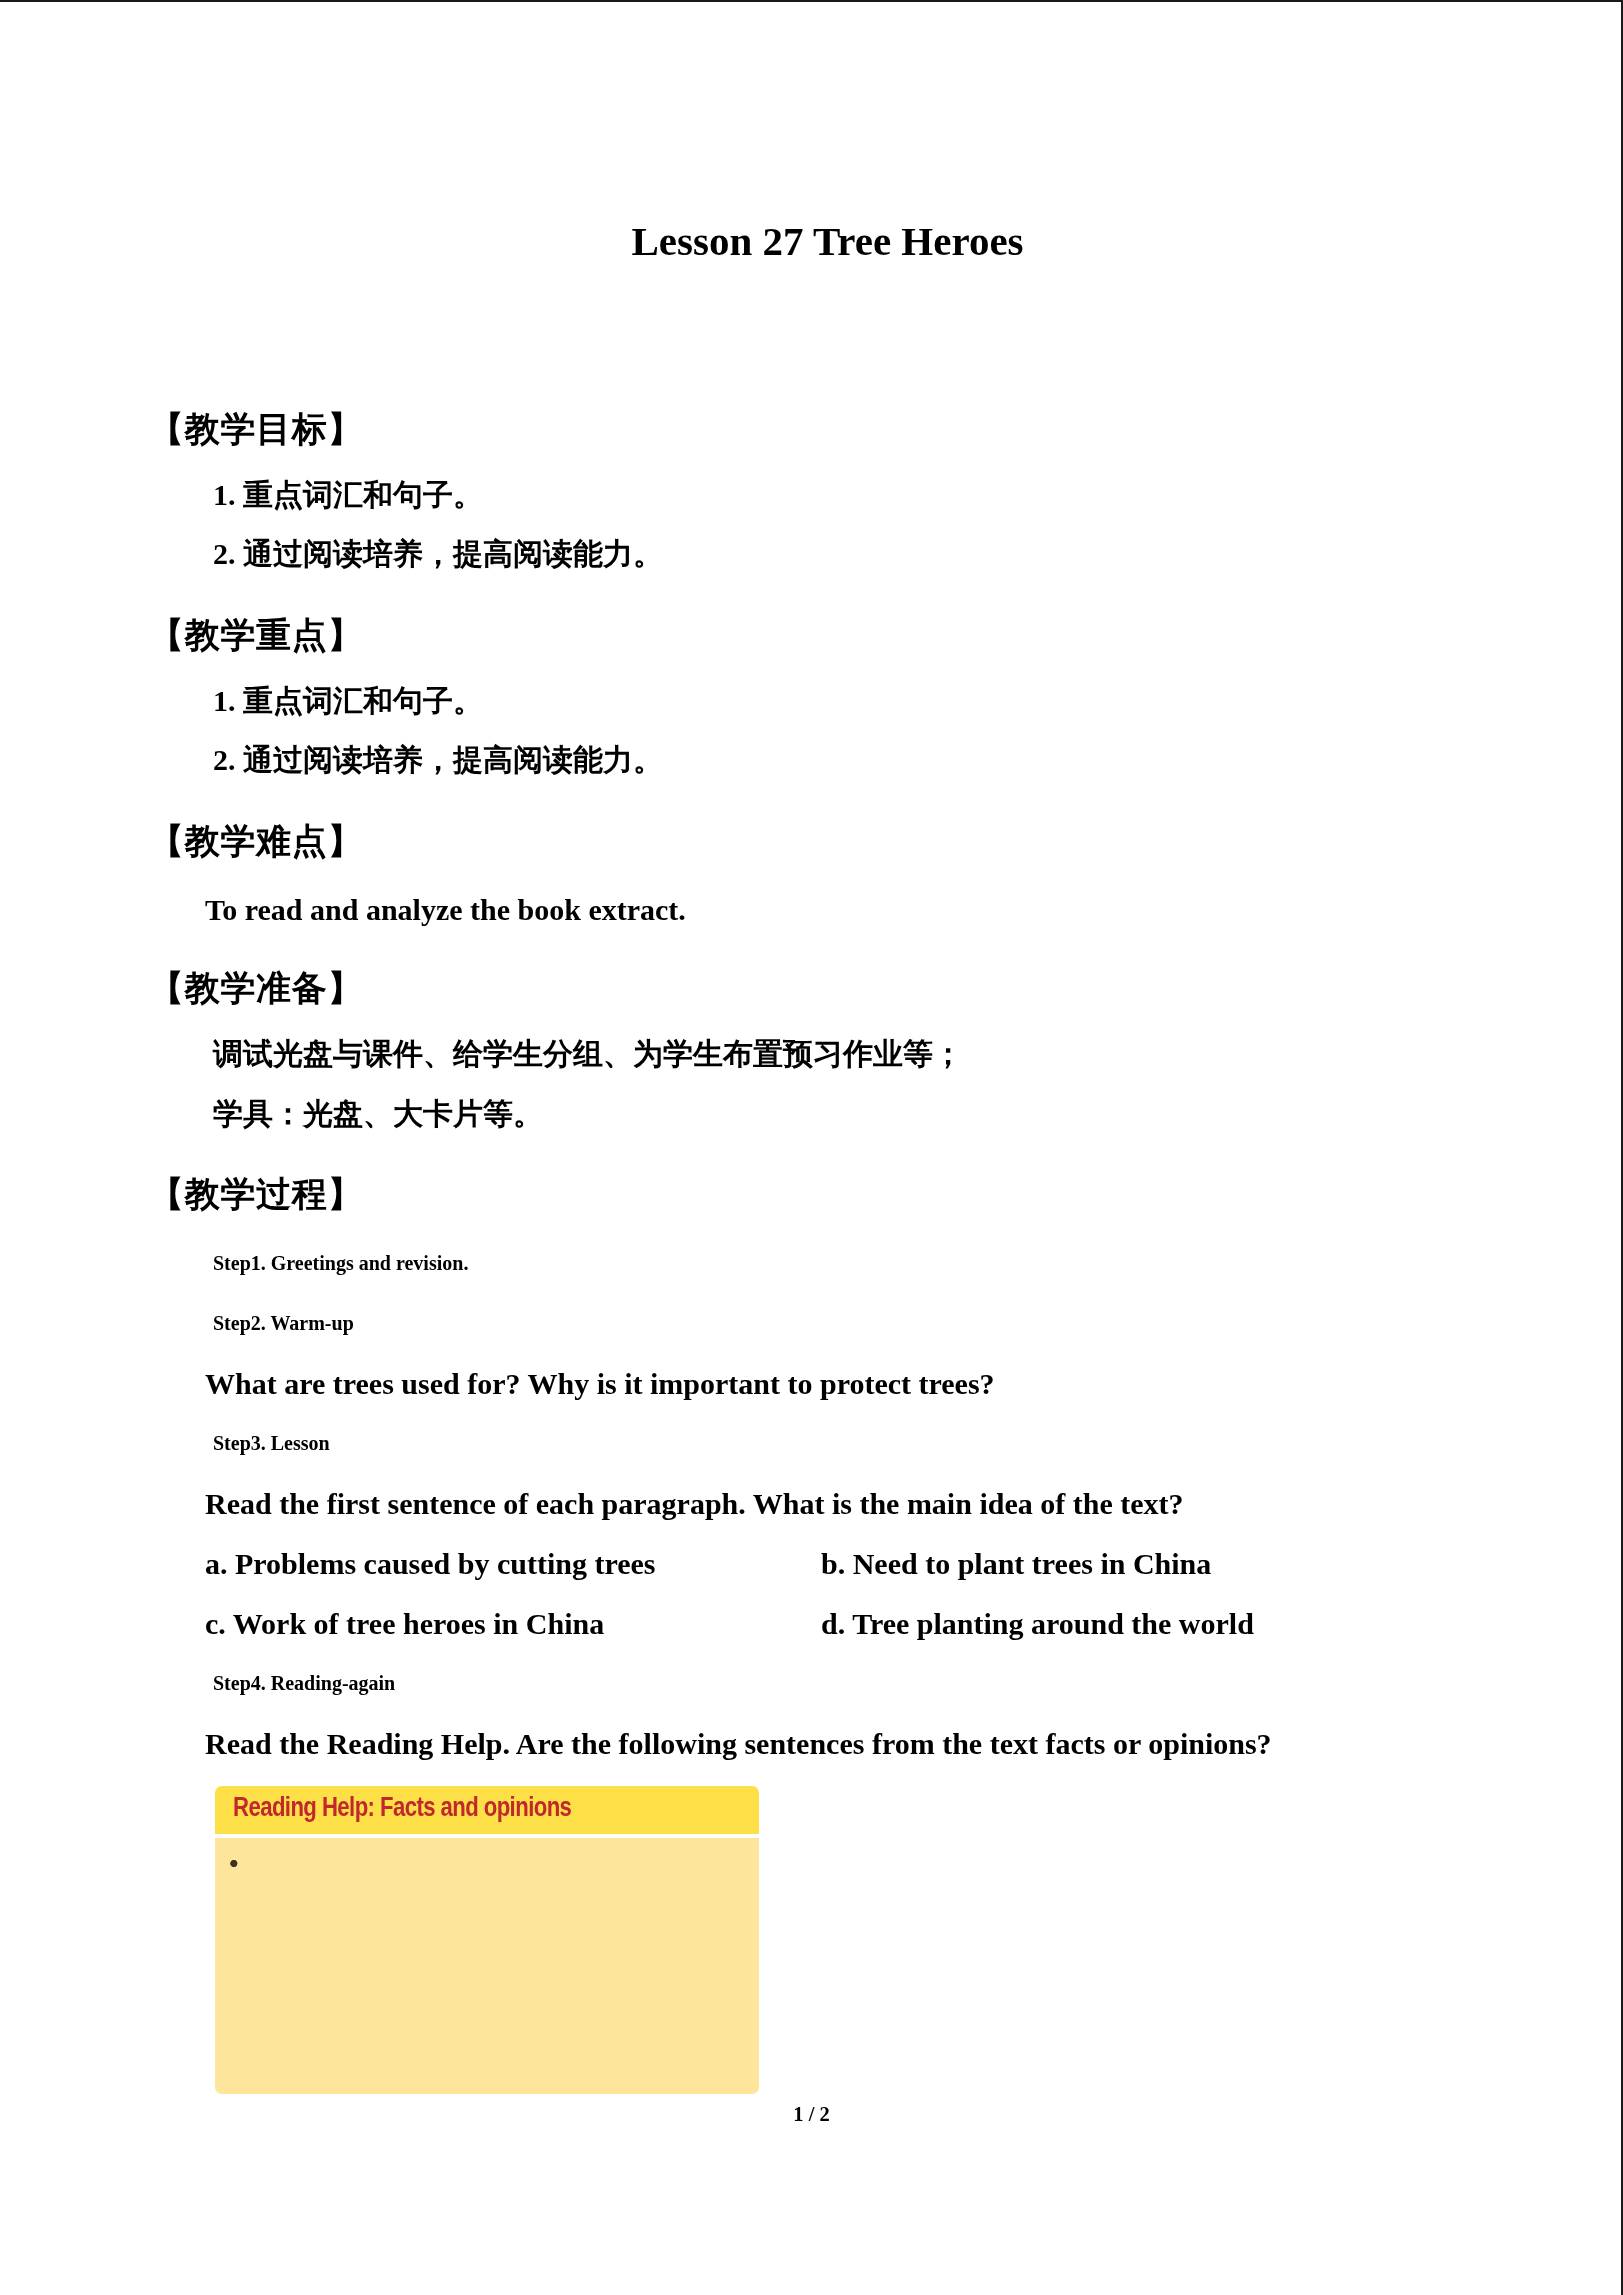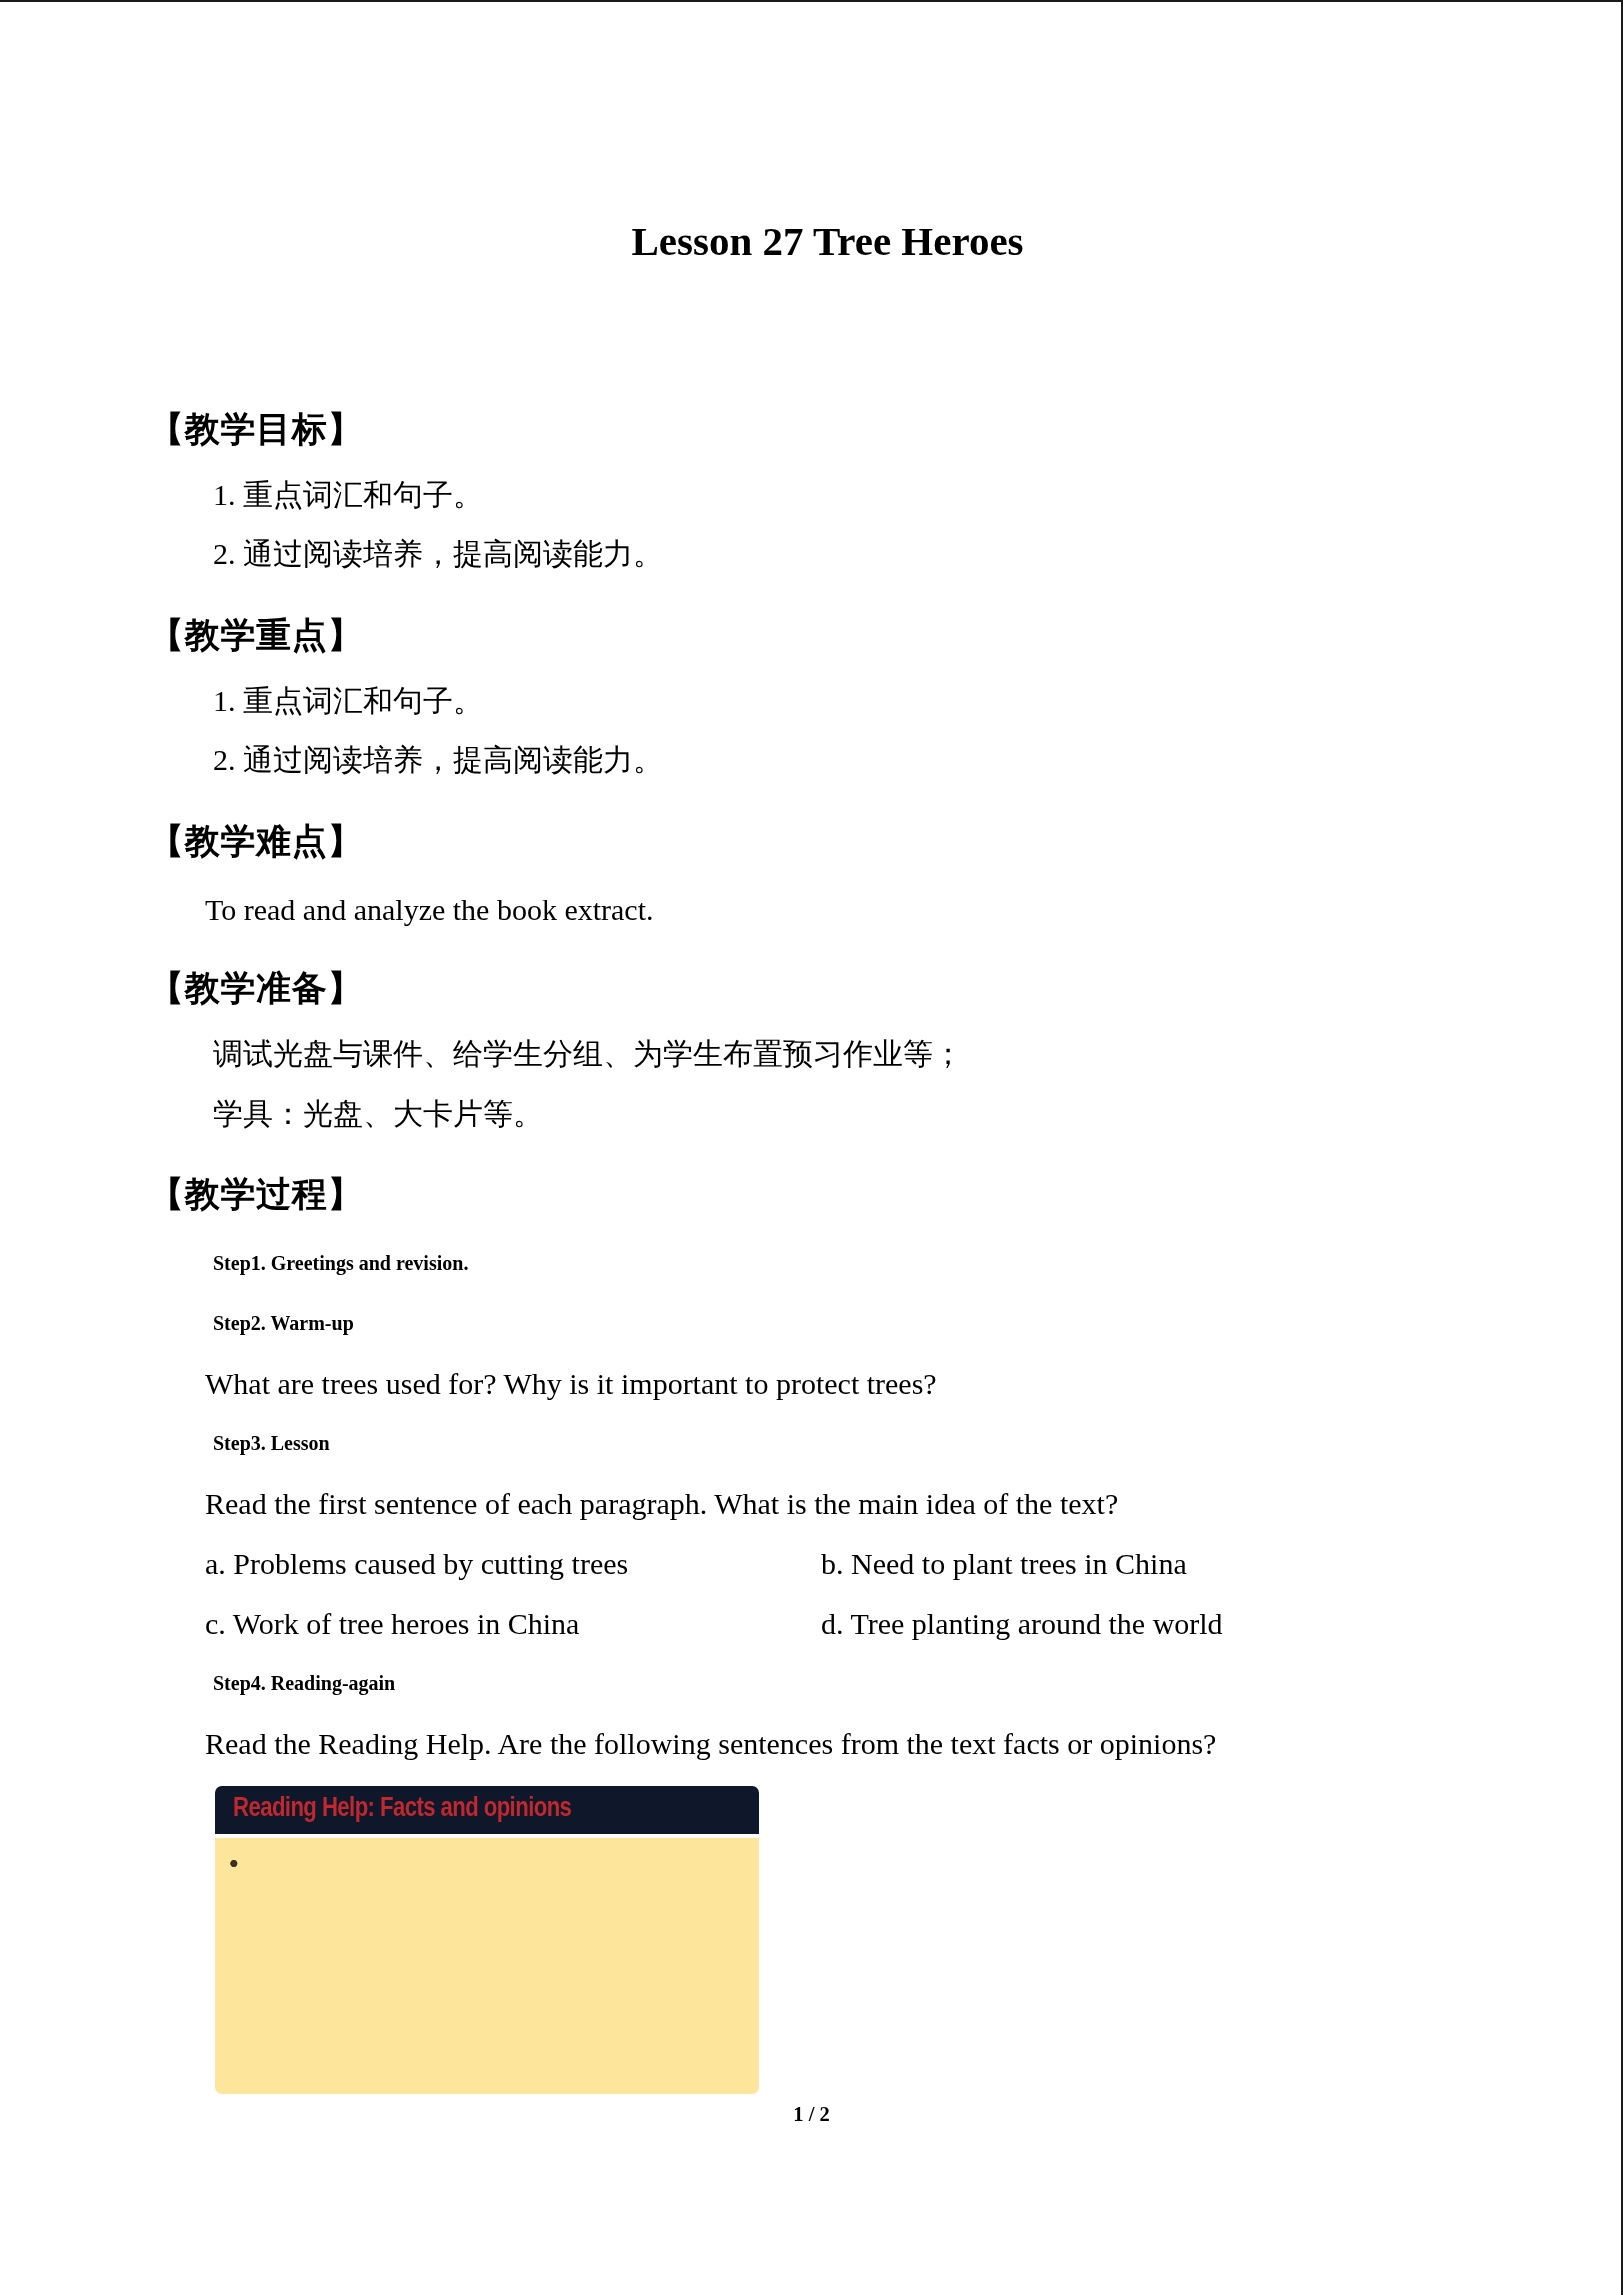--- a/index.html
+++ b/index.html
@@ -1,31 +1,31 @@
 <!DOCTYPE html>
 <html style="font-size:11px"><head>
 <meta charset="utf-8">
 <style>
   html, body { margin: 0; padding: 0; background: #ffffff; }
   body { width: 1623px; height: 2295px; position: relative; overflow: hidden;
          font-family: "Liberation Serif", "DejaVu Serif", serif; color: #000; }
   .frame { position: absolute; left: 0; top: 0; width: 1623px; height: 2295px;
            border-top: 2.7px solid #1a1a1a; border-right: 2.7px solid #1a1a1a; box-sizing: border-box; }
-  .abs { position: absolute; white-space: nowrap; }
+  .abs { position: absolute; white-space: nowrap; font-weight: bold; }
   .title { left: 0; width: 1623px; text-align: center; top: 217px;
            font-size: 41px; font-weight: bold; line-height: 48px; margin-left: 16px; }
   .heading { left: 149px; font-size: 35px; font-weight: bold; line-height: 41px;
              font-family: "DejaVu Sans", sans-serif; letter-spacing: 0.7px; margin-top: 16px; }
   .item { left: 213px; font-size: 30px; line-height: 35px; }
   .step { left: 213px; font-size: 20px; line-height: 35px; font-weight: bold; }
   .para { left: 205px; font-size: 30px; line-height: 35px; }
   .colb { left: 821px; }
   .help-box { position: absolute; left: 215px; top: 1786px; width: 544px; height: 308px; }
   .help-header { position: absolute; left: 0; top: 0; width: 544px; height: 48px;
-                 background: #0f172a; border-radius: 6.8px 6.8px 0 0; }
+                 background: #fde047; border-radius: 6.8px 6.8px 0 0; }
   .help-title { position: absolute; left: 17.7px; top: 5.5px; font-family: "Liberation Sans", sans-serif;
                 font-size: 27px; font-weight: bold; color: #c0282e; letter-spacing: -0.7px;
                 transform: scaleX(0.82); transform-origin: left center; white-space: nowrap; }
   .help-body { position: absolute; left: 0; top: 52px; width: 544px; height: 256px;
                background: #fde69c; border-radius: 0 0 6.8px 6.8px; }
   .help-list { position: absolute; left: 8.2px; top: 5.5px; margin: 0; padding: 0; list-style: none;
                font-size: 29px; line-height: 40px; color: #3a3325; }
   .help-list li { position: relative; padding-left: 33px; width: 498px; white-space: normal; }
   .help-list li .bullet { position: absolute; left: 5.5px; top: 0; }
   .page-num { left: 0; width: 1623px; text-align: center; top: 2103px;

